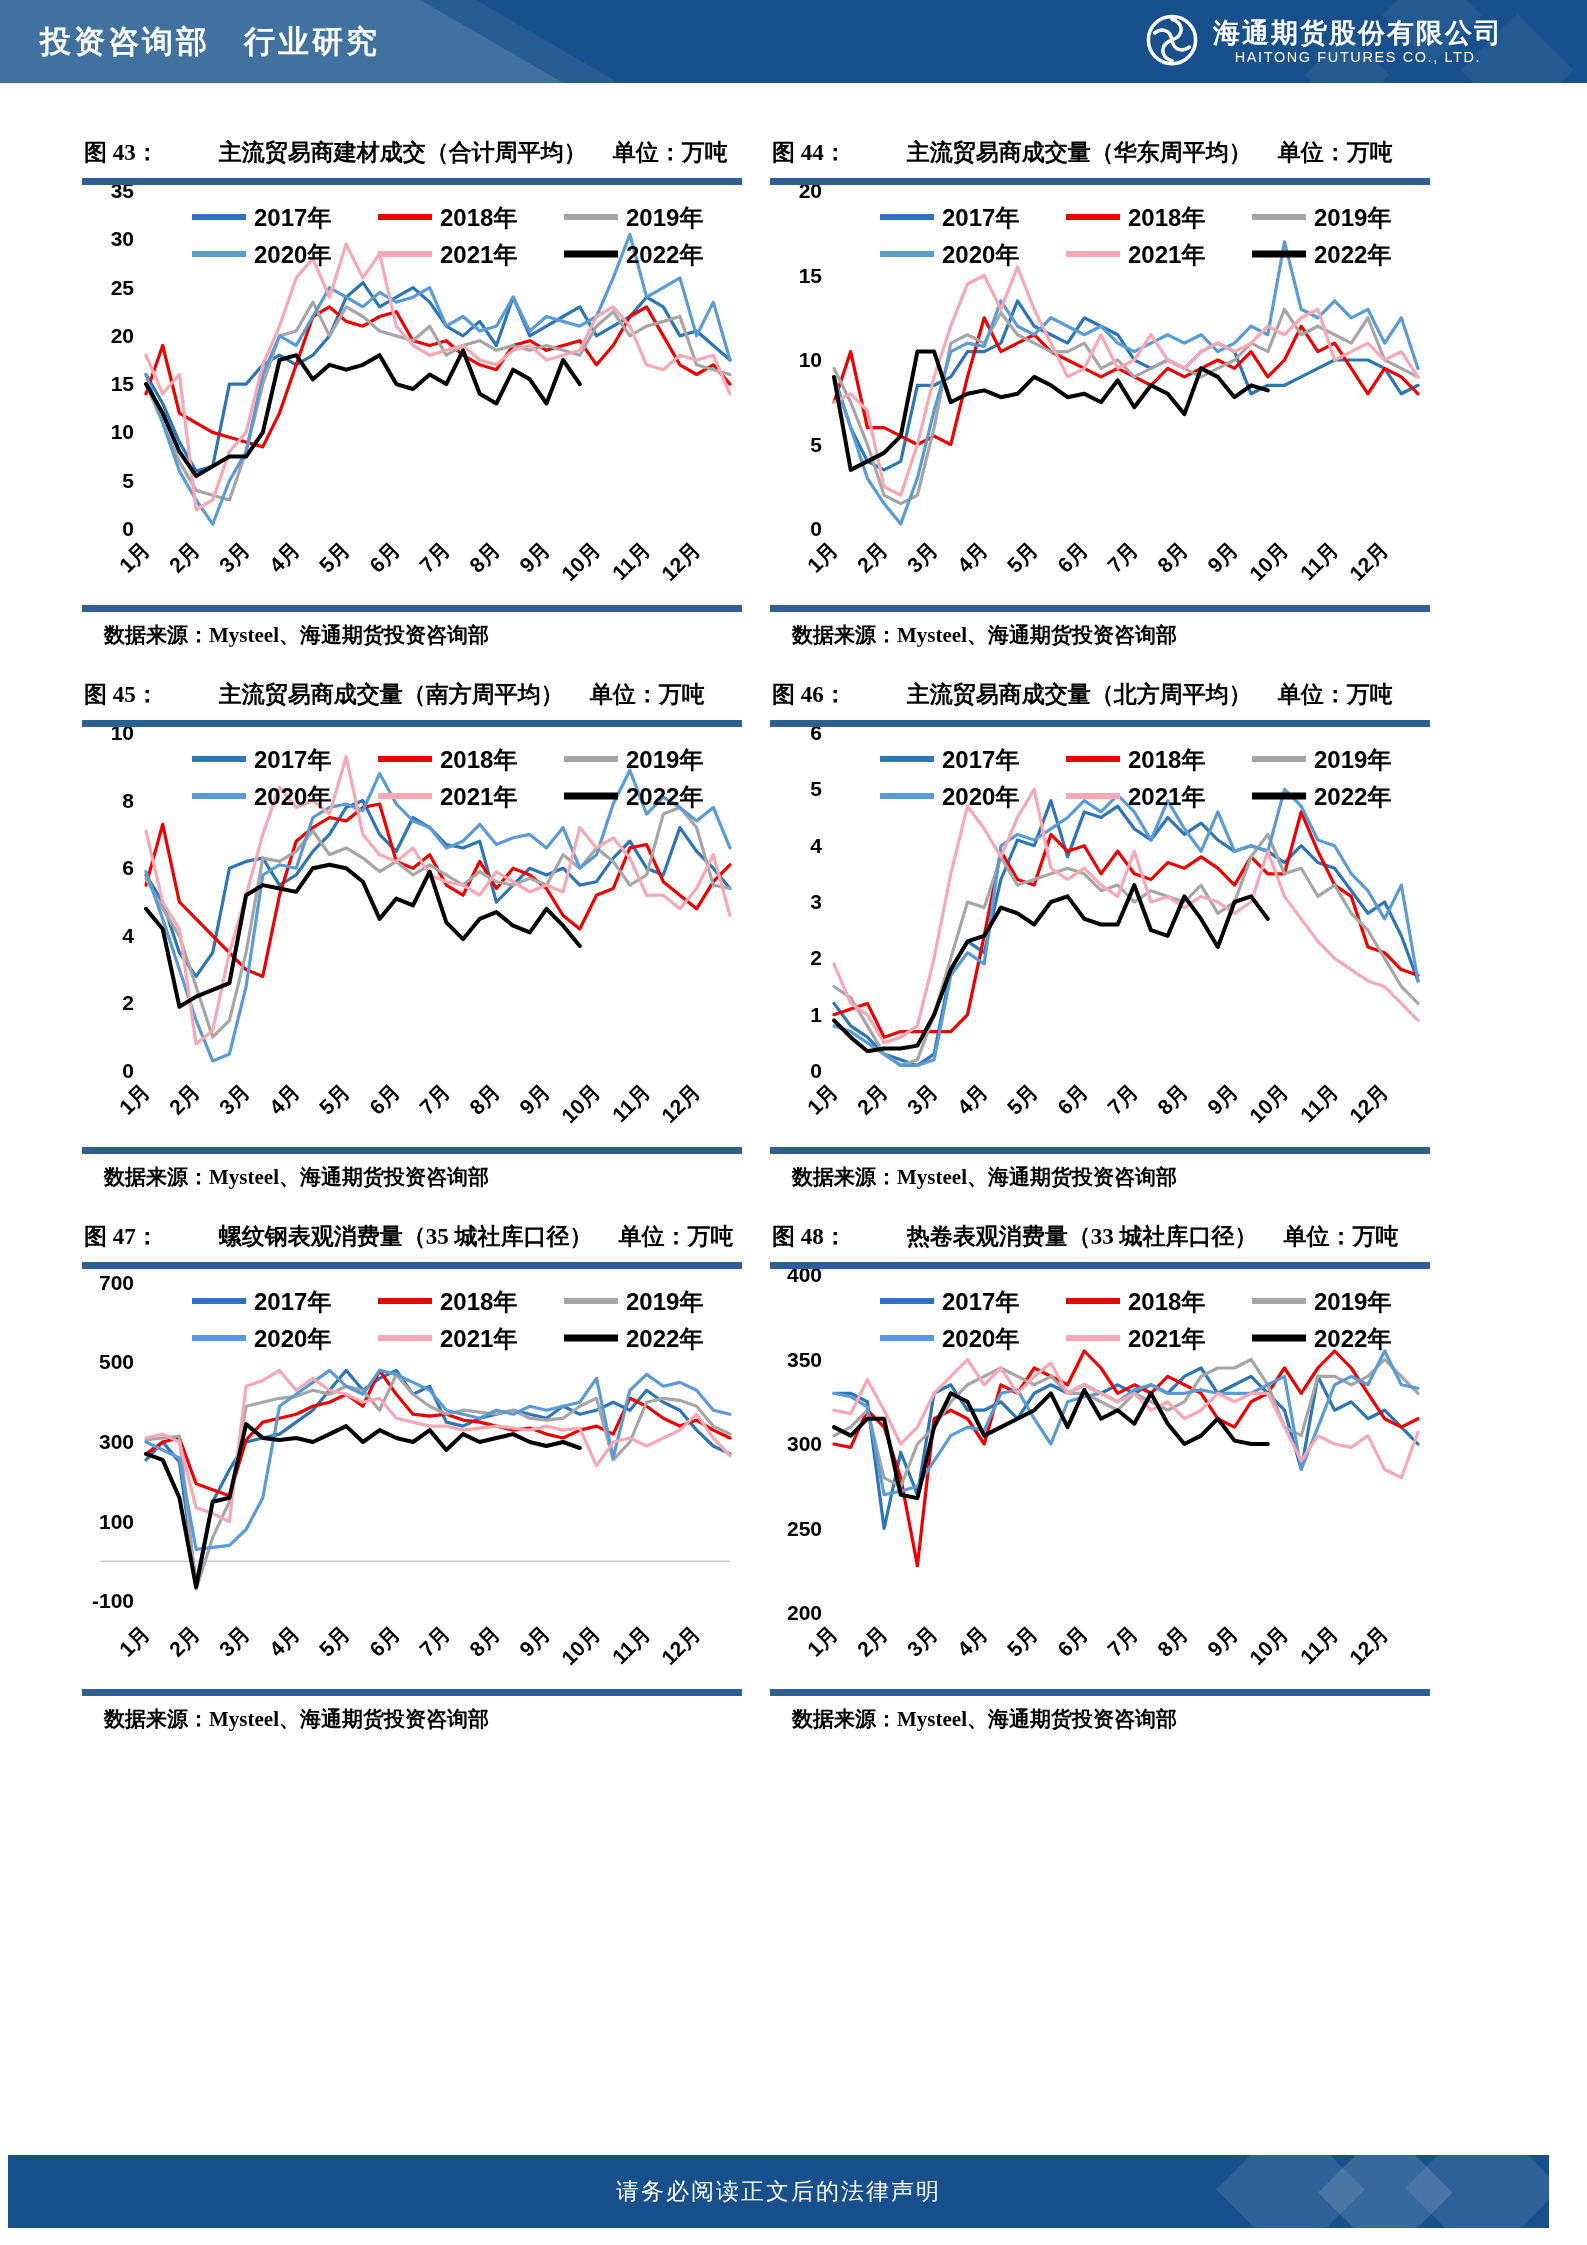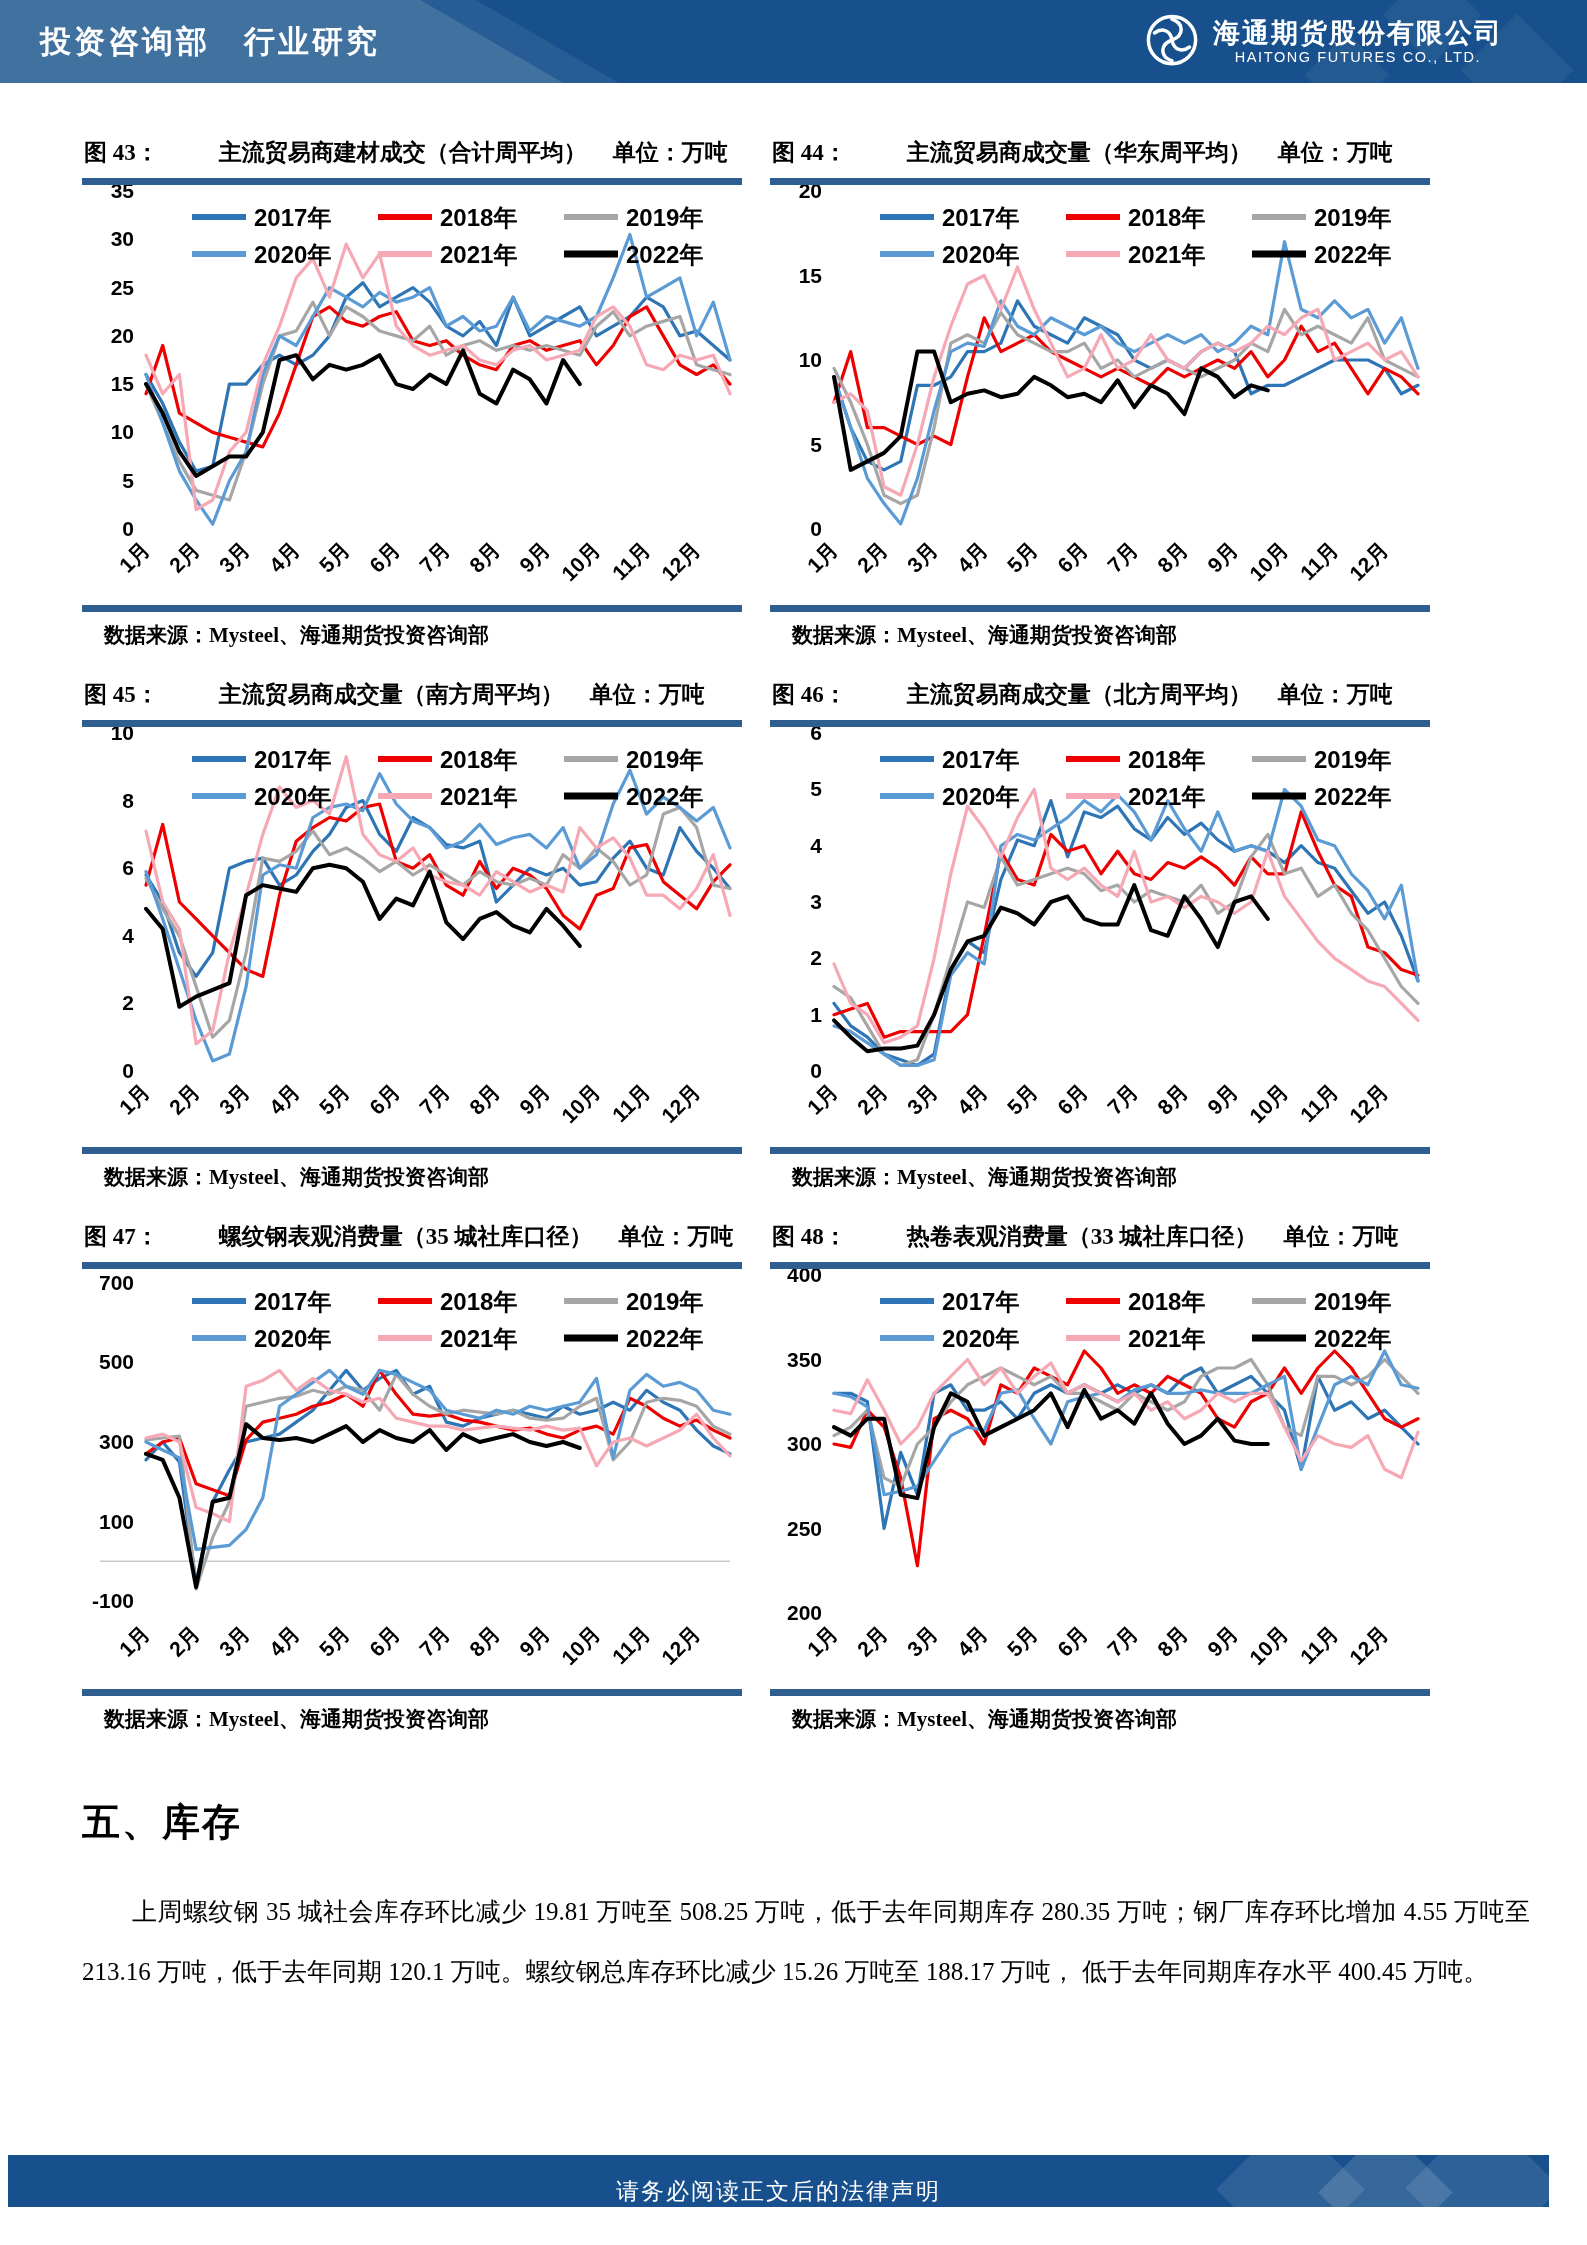--- a/index.html
+++ b/index.html
@@ -36,21 +36,21 @@
   .chart-host svg{display:block;}
   .fig-caption{font-size:21px;font-weight:bold;padding:9px 2px 0 2px;
     font-family:"Liberation Serif",serif;margin-left:20px;}
   
   .section{padding:64px 57px 0 82px;}
   .section-heading{margin:0;font-size:38px;font-weight:bold;
     font-family:"Liberation Serif",serif;letter-spacing:2px;}
   .section-para{margin:34px 0 0 0;font-size:25px;line-height:60px;text-align:justify;
     text-indent:2em;font-family:"Liberation Serif",serif;}
   
-  .footer{position:absolute;left:8px;right:38px;top:2155px;height:52px;
+  .footer{position:absolute;left:8px;right:38px;top:2155px;height:73px;
     background:#17508C;overflow:hidden;}
   .footer-text{color:#ffffff;text-align:center;line-height:73px;font-size:23px;
     letter-spacing:2px;font-family:"Liberation Serif",serif;}
   .diamond{position:absolute;background:rgba(255,255,255,0.10);transform:rotate(45deg);}
 </style>
 </head>
 <body>
 
 <div class="page">
 
@@ -381,24 +381,20 @@
             <line x1="482" y1="69" x2="536" y2="69" stroke="#000000" stroke-width="7"></line>
             <text x="544" y="78" font-size="24" font-weight="bold" fill="#000">2022年</text>
           </svg>
         </div>
       <div class="rule"></div>
       <div class="fig-caption">数据来源：Mysteel、海通期货投资咨询部</div>
     </div>
 
   </div>
 
-  <div class="section">
-    <h2 class="section-heading">五、库存</h2>
-    <p class="section-para">上周螺纹钢 35 城社会库存环比减少 19.81 万吨至 508.25 万吨，低于去年同期库存 280.35 万吨；钢厂库存环比增加 4.55 万吨至 213.16 万吨，低于去年同期 120.1 万吨。螺纹钢总库存环比减少 15.26 万吨至 188.17 万吨， 低于去年同期库存水平 400.45 万吨。</p>
-  </div>
 
   <div class="footer">
     <div class="diamond" style="left:1230px;top:-18px;width:105px;height:105px;"></div>
     <div class="diamond" style="left:1330px;top:-10px;width:95px;height:95px;background:rgba(255,255,255,0.14);"></div>
     <div class="diamond" style="left:1420px;top:-22px;width:110px;height:110px;"></div>
     <div class="footer-text">请务必阅读正文后的法律声明</div>
   </div>
 
 </div>
 

